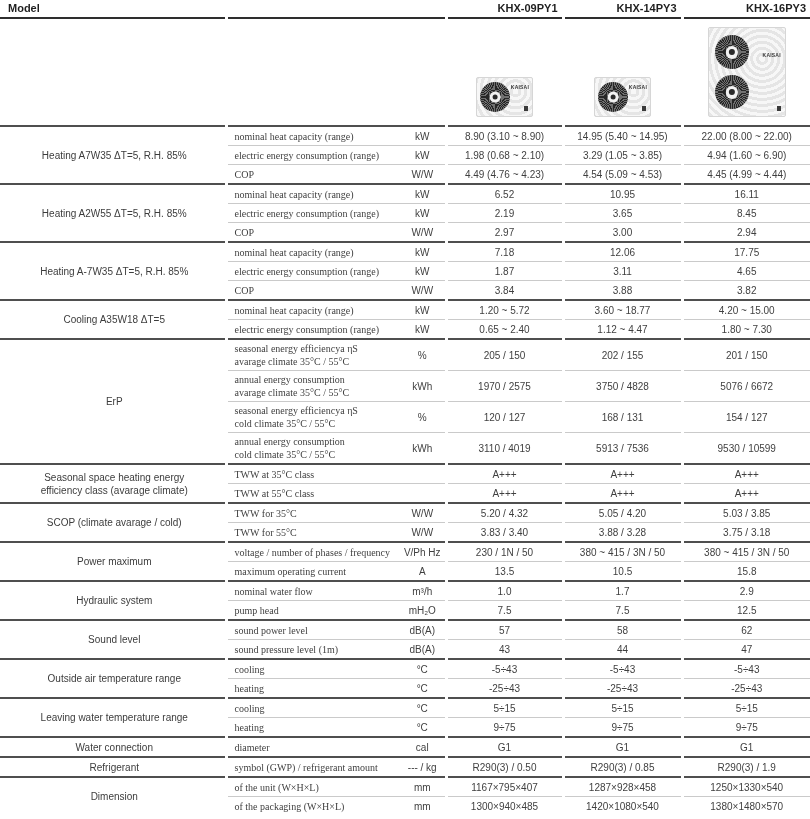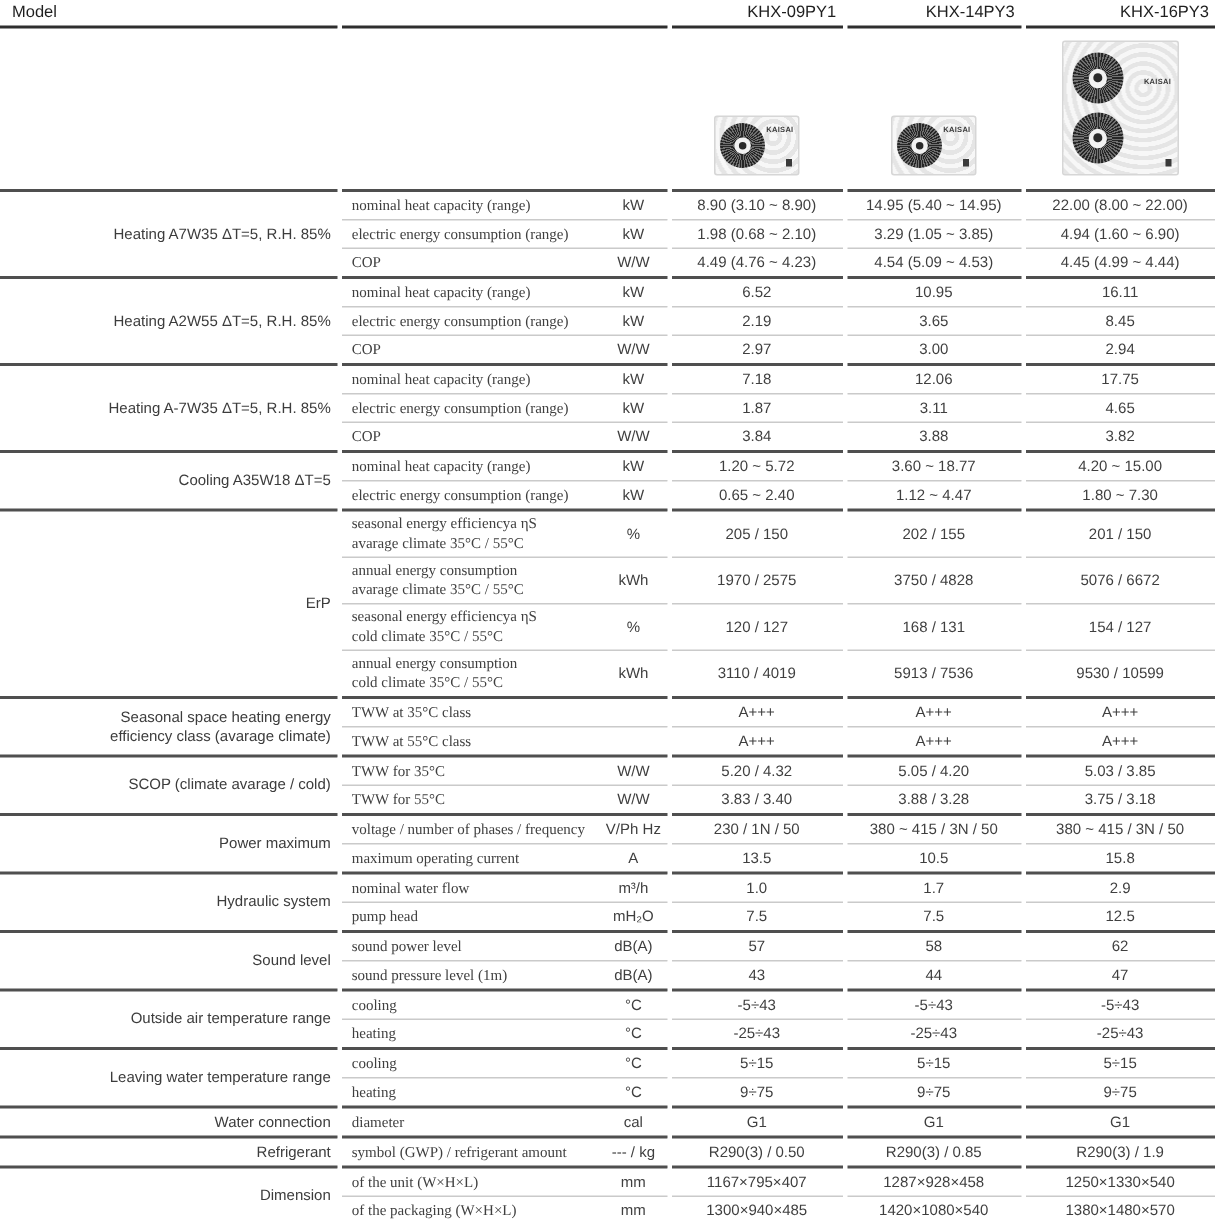--- a/index.html
+++ b/index.html
@@ -2,31 +2,31 @@
 <html><head>
 <meta charset="utf-8">
 <style>
   html,body{margin:0;padding:0;background:#ffffff;}
   #page{width:810px;height:819px;background:#ffffff;overflow:hidden;
         font-family:"Liberation Sans",sans-serif;color:#3f3f3f;}
   table{border-collapse:collapse;table-layout:fixed;width:810px;}
   td{font-size:10px;line-height:1.3;height:14px;padding:2px 4px;vertical-align:middle;
      overflow:hidden;}
   
-  tr.hdr td{font-weight:normal;font-size:11px;color:#1f1f1f;height:12px;
+  tr.hdr td{font-weight:bold;font-size:11px;color:#1f1f1f;height:12px;
             border-bottom:2px solid #2e2e2e;padding-top:1px;padding-bottom:2px;}
   .model-label{text-align:left;padding-left:8px;}
   .model-name{text-align:right;}
   
   tr.img-row td{vertical-align:bottom;text-align:center;padding:8px 0 5px;}
   
   tr.sec-start > td{border-top:2px solid #4f4f4f;}
   tr.sub > td{border-top:1px solid #cacaca;}
   .gapL{border-left:3px solid #ffffff;}
-  .group-cell{text-align:right;padding-left:8px;white-space:pre-line;color:#3c3c3c;}
+  .group-cell{text-align:center;padding-left:8px;white-space:pre-line;color:#3c3c3c;}
   .label-cell{text-align:left;padding-left:7px;white-space:pre-line;font-family:Liberation Serif, serif;}
   .unit-cell{text-align:center;padding:2px 1px;}
   .value-cell{text-align:center;}
   
   .hp{position:relative;display:inline-block;background:#ededed;
       border:1px solid #d6d6d6;border-radius:2px;
       background-image:repeating-radial-gradient(circle at 70% 35%,
         rgba(255,255,255,.55) 0 3px, rgba(0,0,0,.035) 3px 6px);}
   .hp-small{width:55px;height:38px;}
   .hp-large{width:76px;height:88px;}

